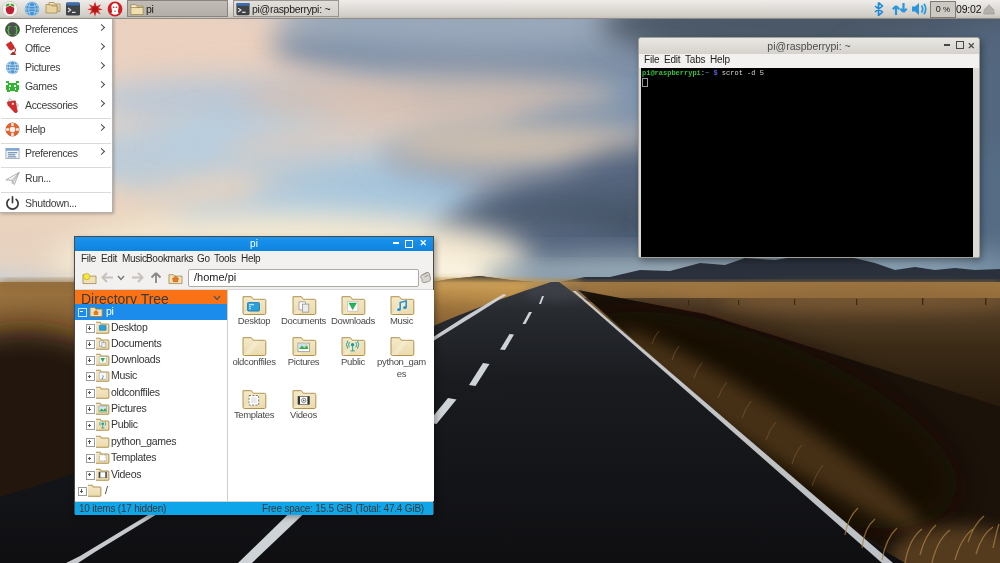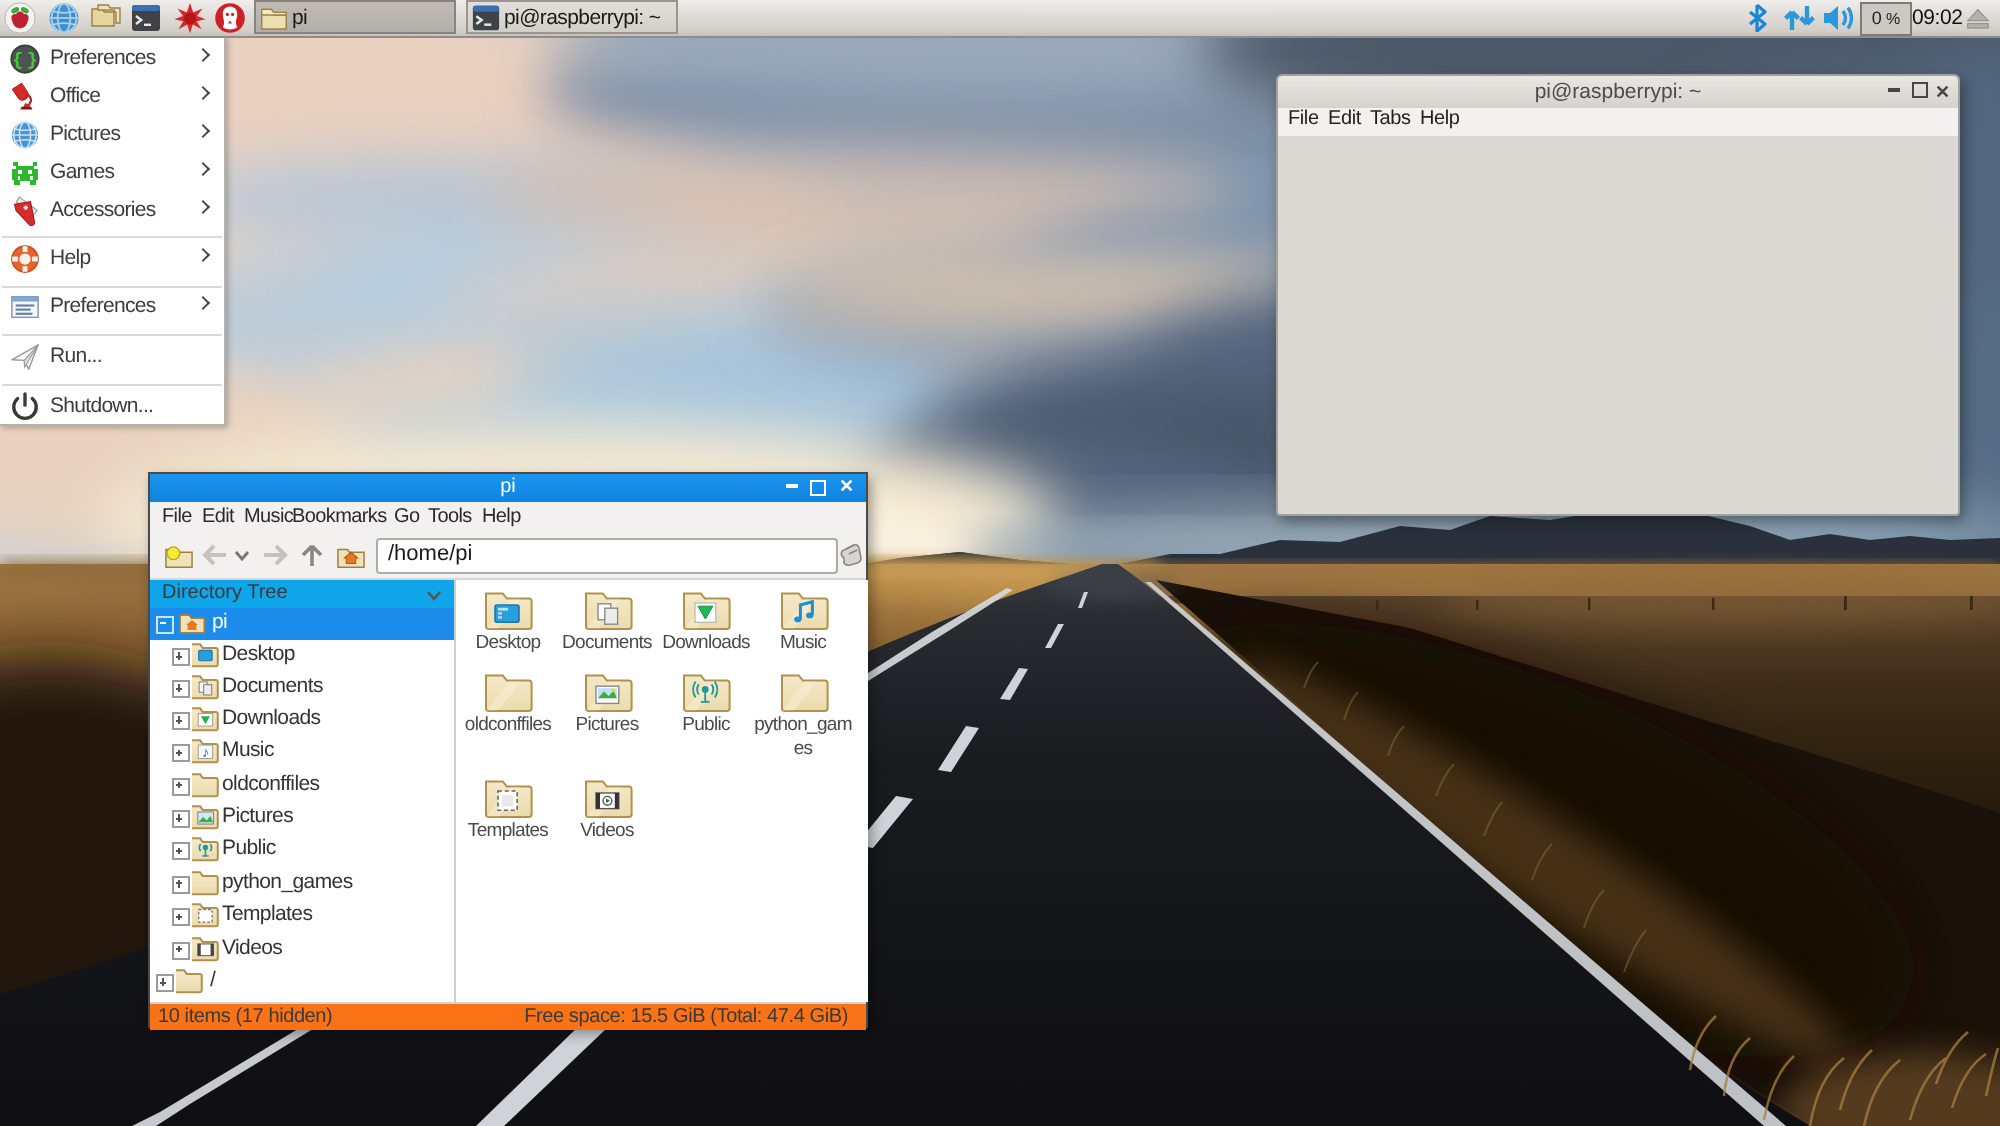--- a/index.html
+++ b/index.html
@@ -23,21 +23,21 @@
 .msep{position:absolute;left:1px;width:110px;height:1px;background:#dcdad7;}
 
 #fm{position:absolute;left:74px;top:236px;width:360px;height:278px;background:#f2f1ef;border:1px solid #4a4a4a;box-sizing:border-box;z-index:30;box-shadow:2px 3px 6px rgba(0,0,0,.35);}
 #fmtitle{position:absolute;left:0;top:0;width:100%;height:14px;background:linear-gradient(#1c95ef,#0d83e0);color:#fff;font-size:10px;text-align:center;line-height:14px;}
 #fmmenu{position:absolute;left:0;top:14px;width:100%;height:16px;background:#f2f1ef;font-size:10px;color:#2a2a2a;letter-spacing:-.3px;}
 #fmmenu span{position:absolute;top:2px;}
 #fmtool{position:absolute;left:0;top:30px;width:100%;height:22px;background:#f2f1ef;border-bottom:1px solid #d8d6d2;}
 #fmpath{position:absolute;left:113px;top:2px;width:224px;height:15px;background:#fff;border:1px solid #aeaba6;border-radius:2px;font-size:11px;color:#1a1a1a;padding:1px 0 0 5px;}
 #fmside{position:absolute;left:0;top:53px;width:152px;height:211px;background:#fff;border-right:1px solid #d0cecb;}
 #fmmain{position:absolute;left:153px;top:53px;width:206px;height:211px;background:#fff;}
-#fmstatus{position:absolute;left:0;top:264px;width:100%;height:13px;background:#f97316;border-top:1px solid #d5d3d0;font-size:10px;color:#3a3a3a;letter-spacing:-.2px;}
+#fmstatus{position:absolute;left:0;top:264px;width:100%;height:13px;background:#0ea5e9;border-top:1px solid #d5d3d0;font-size:10px;color:#3a3a3a;letter-spacing:-.2px;}
 .trow{position:absolute;left:0;width:152px;height:16px;font-size:10.5px;color:#333;letter-spacing:-.3px;}
 .trow .tt{position:absolute;left:36px;top:1px;}
 .ficon{position:absolute;width:50px;text-align:center;font-size:9.5px;color:#4a4a4a;letter-spacing:-.35px;}
 
 #term{position:absolute;left:638px;top:37px;width:342px;height:221px;background:#dbd9d4;border:1px solid #a4a19b;border-radius:3px 3px 2px 2px;box-sizing:border-box;z-index:30;box-shadow:2px 3px 7px rgba(0,0,0,.35);}
 #termtitle{position:absolute;left:0;top:0;width:100%;height:16px;background:linear-gradient(#e9e7e3,#d5d2cd);border-radius:3px 3px 0 0;font-size:10.5px;color:#4c4c4c;text-align:center;line-height:17px;}
 #termmenu{position:absolute;left:0;top:16px;width:100%;height:14px;background:#f2f1ef;font-size:10px;color:#222;letter-spacing:-.2px;}
 #termmenu span{position:absolute;top:0px;}
 #console{position:absolute;left:2px;top:30px;width:332px;height:189px;background:#000;font-family:"Liberation Mono",monospace;font-size:7px;}
 </style>
@@ -397,21 +397,21 @@
    <path d="M1,4 h5 l1.2,1.5 h7.8 v8 h-14 z" fill="#f0e2b6" stroke="#9c8146" stroke-width=".8"></path>
    <path d="M8,5.5 l3.5,3 h-1 v3 h-5 v-3 h-1 z" fill="#e87820" stroke="#b85810" stroke-width=".6"></path>
   </svg>
   <div id="fmpath">/home/pi</div>
   <svg style="position:absolute;left:344px;top:4px;width:13px;height:14px" viewBox="0 0 13 14">
    <path d="M3,8 q-2,-1.5 -1,-3.5 l6,-3 q2,-0.5 2.5,1.5 l1,5 q0,2 -2,2.5 l-3.5,1 q-2,0.5 -3,-1 z" fill="#d8d5cf" stroke="#8a867f" stroke-width=".8"></path>
    <path d="M4,3.5 l4,-2 M5.5,6 l4,-2" stroke="#8a867f" stroke-width=".8"></path>
   </svg>
  </path></div>
  <div id="fmside">
-  <div style="position:absolute;left:0;top:0;width:152px;height:15px;background:#0ea5e9;border-bottom:1px solid #e4e2df;font-size:10px;color:#3a3a3a">
+  <div style="position:absolute;left:0;top:0;width:152px;height:15px;background:#f97316;border-bottom:1px solid #e4e2df;font-size:14px;color:#3a3a3a">
    <span style="position:absolute;left:6px;top:1px">Directory Tree</span>
    <svg style="position:absolute;left:138px;top:5px;width:8px;height:6px" viewBox="0 0 8 6">
           <path d="M1,1 L4,4.5 L7,1" stroke="#555" stroke-width="1.3" fill="none"></path>
         </svg>
   </div>
   <div class="trow" style="top:14px;background:#1b8ceb;color:#fff">
    <span style="position:absolute;left:3px;top:4px;width:7px;height:7px;border:1px solid #cfe4f7;background:#1b8ceb">
           <span style="position:absolute;left:1px;top:2.2px;width:3px;height:1px;background:#fff"></span>
         </span>
    <svg style="position:absolute;left:14px;top:1px;width:14px;height:13px" viewBox="0 0 14 13">
@@ -611,16 +611,20 @@
 </div>
 
 <div id="term">
  <div id="termtitle">pi@raspberrypi: ~</div>
  <div id="termmenu">
       <span style="left:5px">File</span>
       <span style="left:25px">Edit</span>
       <span style="left:46px">Tabs</span>
       <span style="left:71px">Help</span>
     </div>
+ <div id="console">
+  <div style="padding:0.5px 0 0 1px"><span style="color:#35c03a;font-weight:bold">pi@raspberrypi</span><span style="color:#cfcfcf">:</span><span style="color:#8888cc">~ </span><span style="color:#5c5cd6;font-weight:bold">$ </span><span style="color:#d6d6d6">scrot -d 5</span></div>
+  <div style="margin:1px 0 0 1px;width:4px;height:7px;border:1px solid #9a9a9a"></div>
+ </div>
  <div style="position:absolute;right:29px;top:6px;width:6px;height:1.5px;background:#474747"></div>
  <div style="position:absolute;right:15px;top:3px;width:6px;height:6px;border:1px solid #474747"></div>
  <div style="position:absolute;right:4px;top:3px;font-size:9px;color:#474747;font-weight:bold">✕</div>
 </div>
 
 </body></html>

